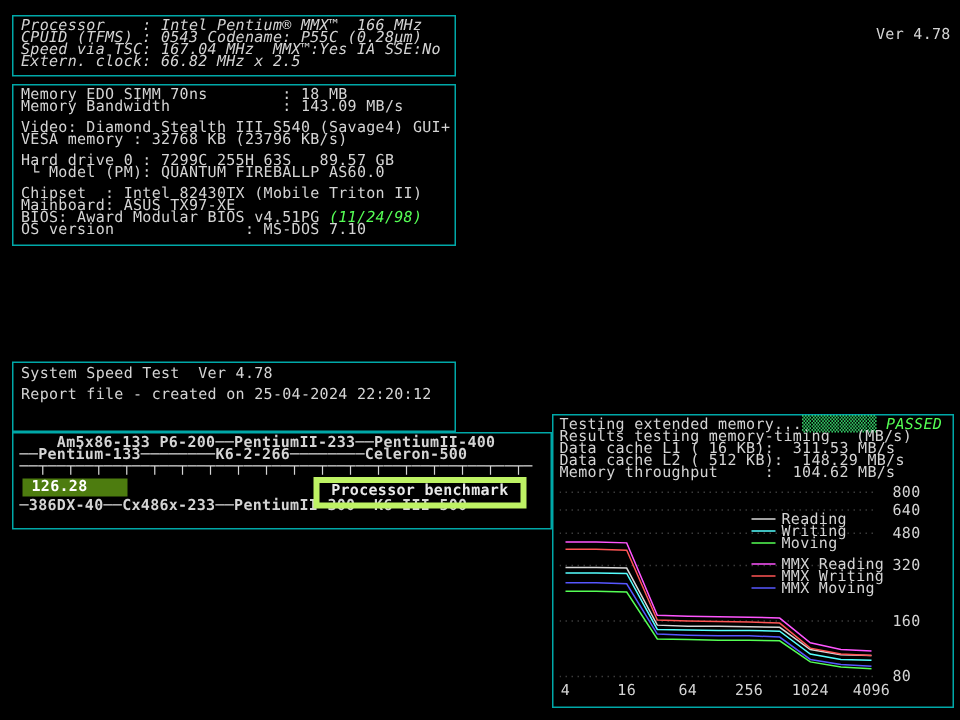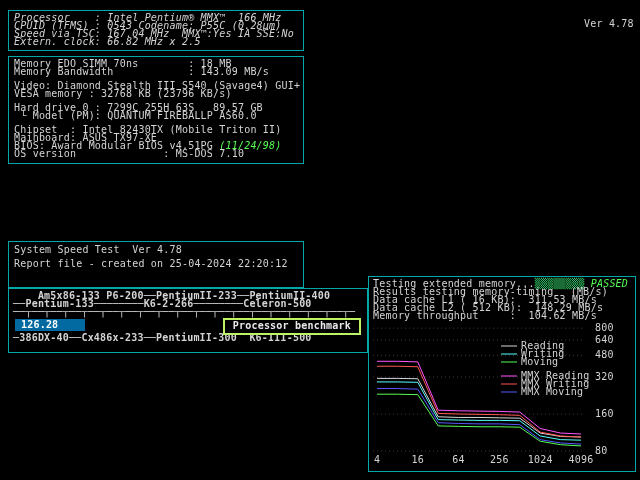--- a/index.html
+++ b/index.html
@@ -18,24 +18,24 @@
   .bar { color:#33cc66; }
   #ver { position:absolute; left:584px; top:20px; white-space:pre; }
   #box1 { left:8px; top:10px; width:296px; height:41px; padding:3px 5px;font-style:italic; }
   #box2 { left:8px; top:56px; width:296px; height:108px; padding:3px 5px; }
   #box3 { left:8px; top:241px; width:296px; height:47px; padding:4px 5px; }
   .mt6 { margin-top:6px; }
   #cpu-chart { left:8px; top:288px; width:360px; height:65px; padding:3px 4px;font-weight:bold; }
   .score-row { position:relative; height:15px; margin:2px 0 1px 0; }
   .score {
     position:absolute; left:2px; top:1px; width:70px; height:12px;
-    background:#0369a1; color:#ffffff; padding-left:6px; line-height:12px; white-space:pre;
+    background:#4d7c0f; color:#ffffff; padding-left:6px; line-height:12px; white-space:pre;
   }
   .bench-label {
-    position:absolute; right:2px; top:0; border:2px solid #bef264;
+    position:absolute; right:12px; top:0; border:4px solid #bef264;
     padding:2px 8px 3px 8px; line-height:8px; white-space:pre; color:#e8e8e8;
   }
   #mem-panel { left:368px; top:276px; width:268px; height:196px; padding:3px 4px; }
   #unit-label { position:absolute; right:27px; top:11px; white-space:pre; }
   #mem-chart { position:absolute; left:4px; top:42px; }
   #mem-chart text { font-family:"DejaVu Sans Mono", monospace; }
 </style>
 </head>
 <body>
 

